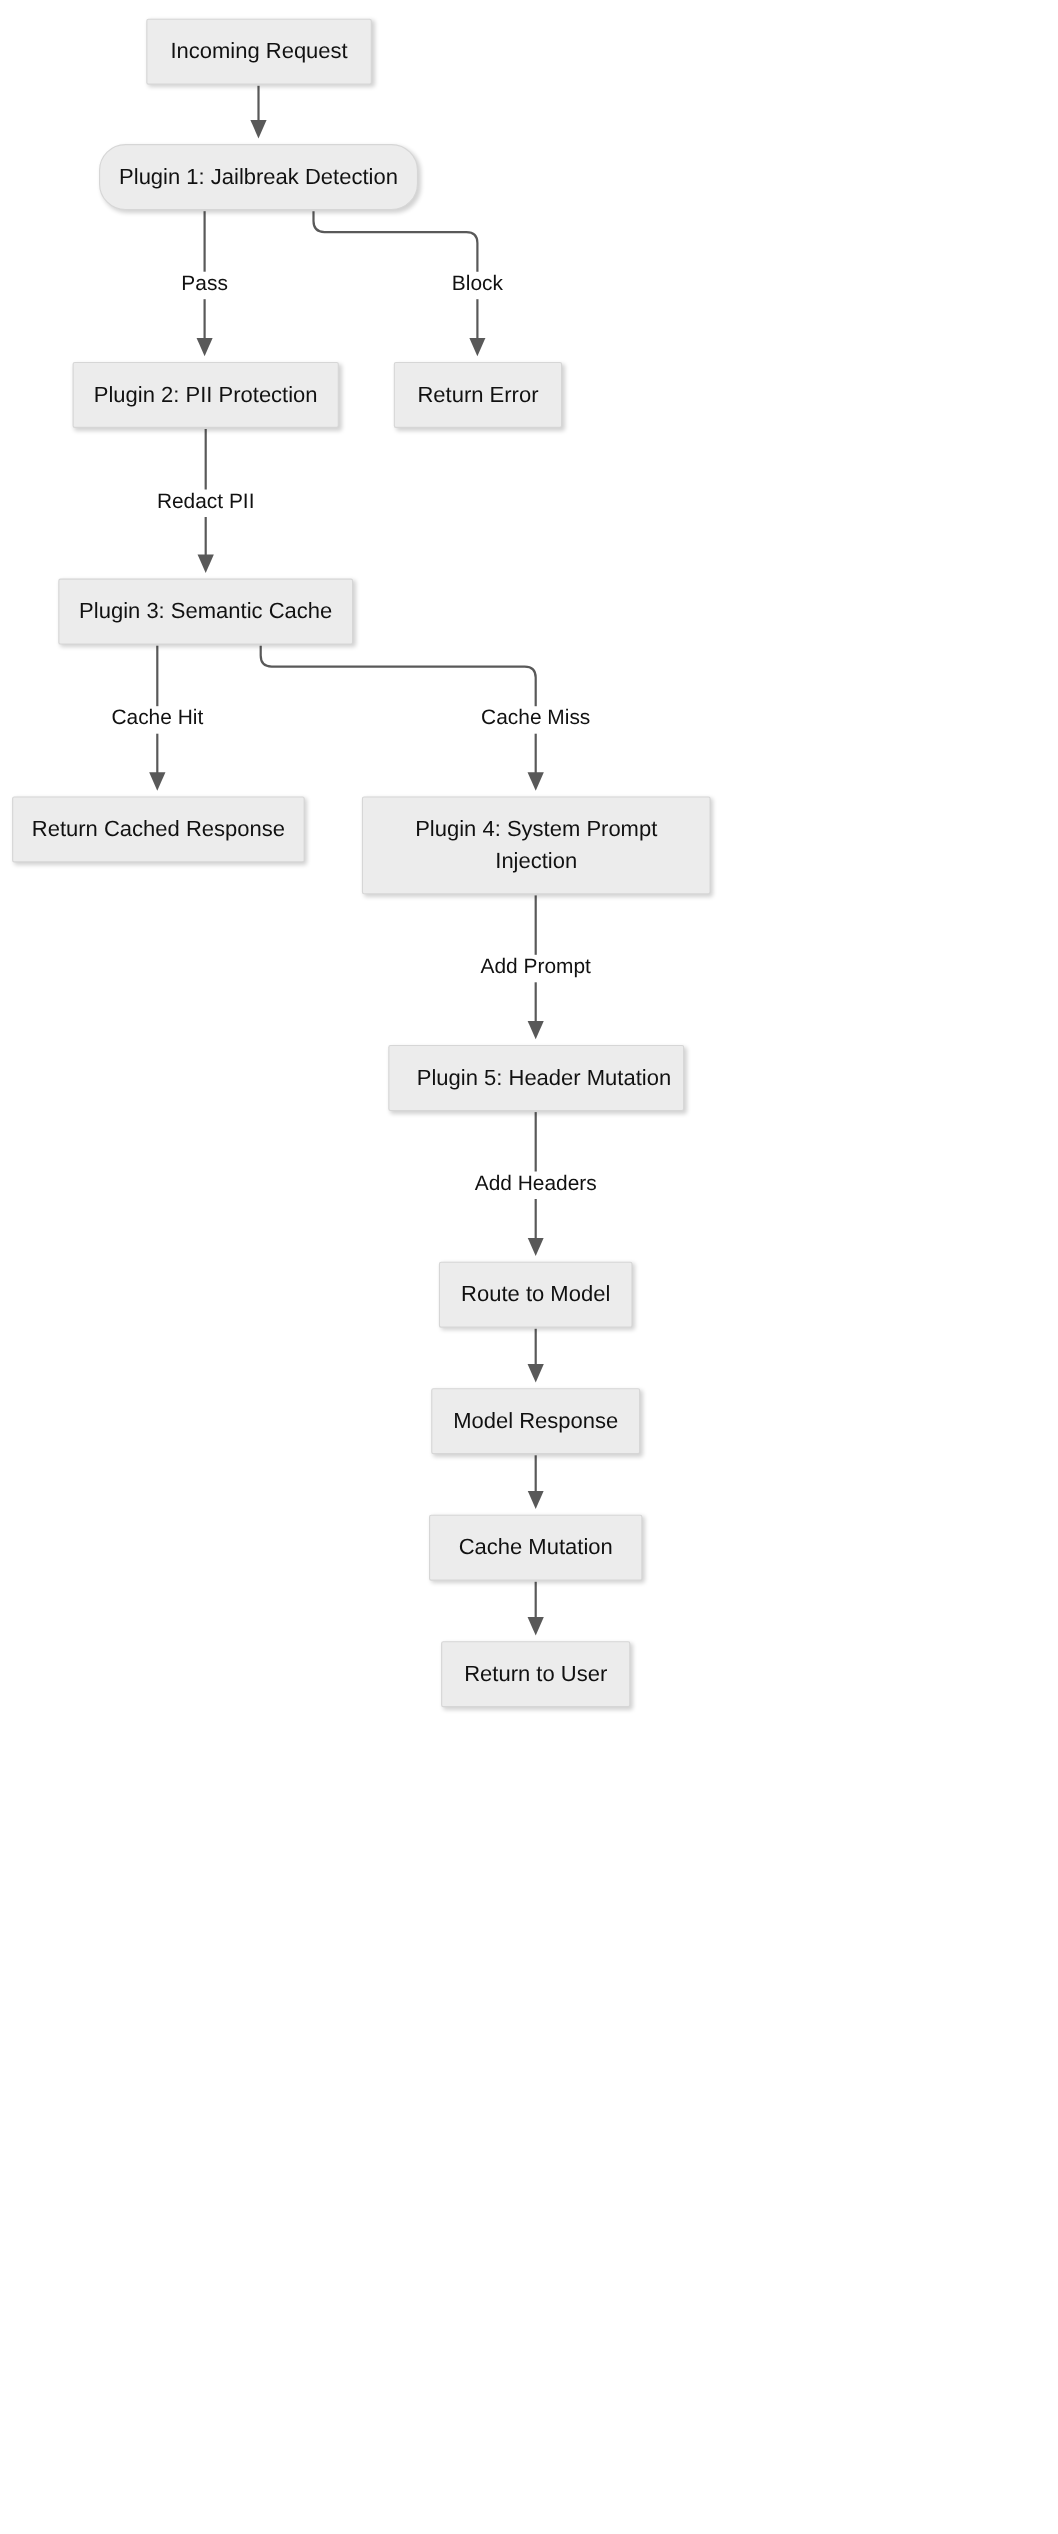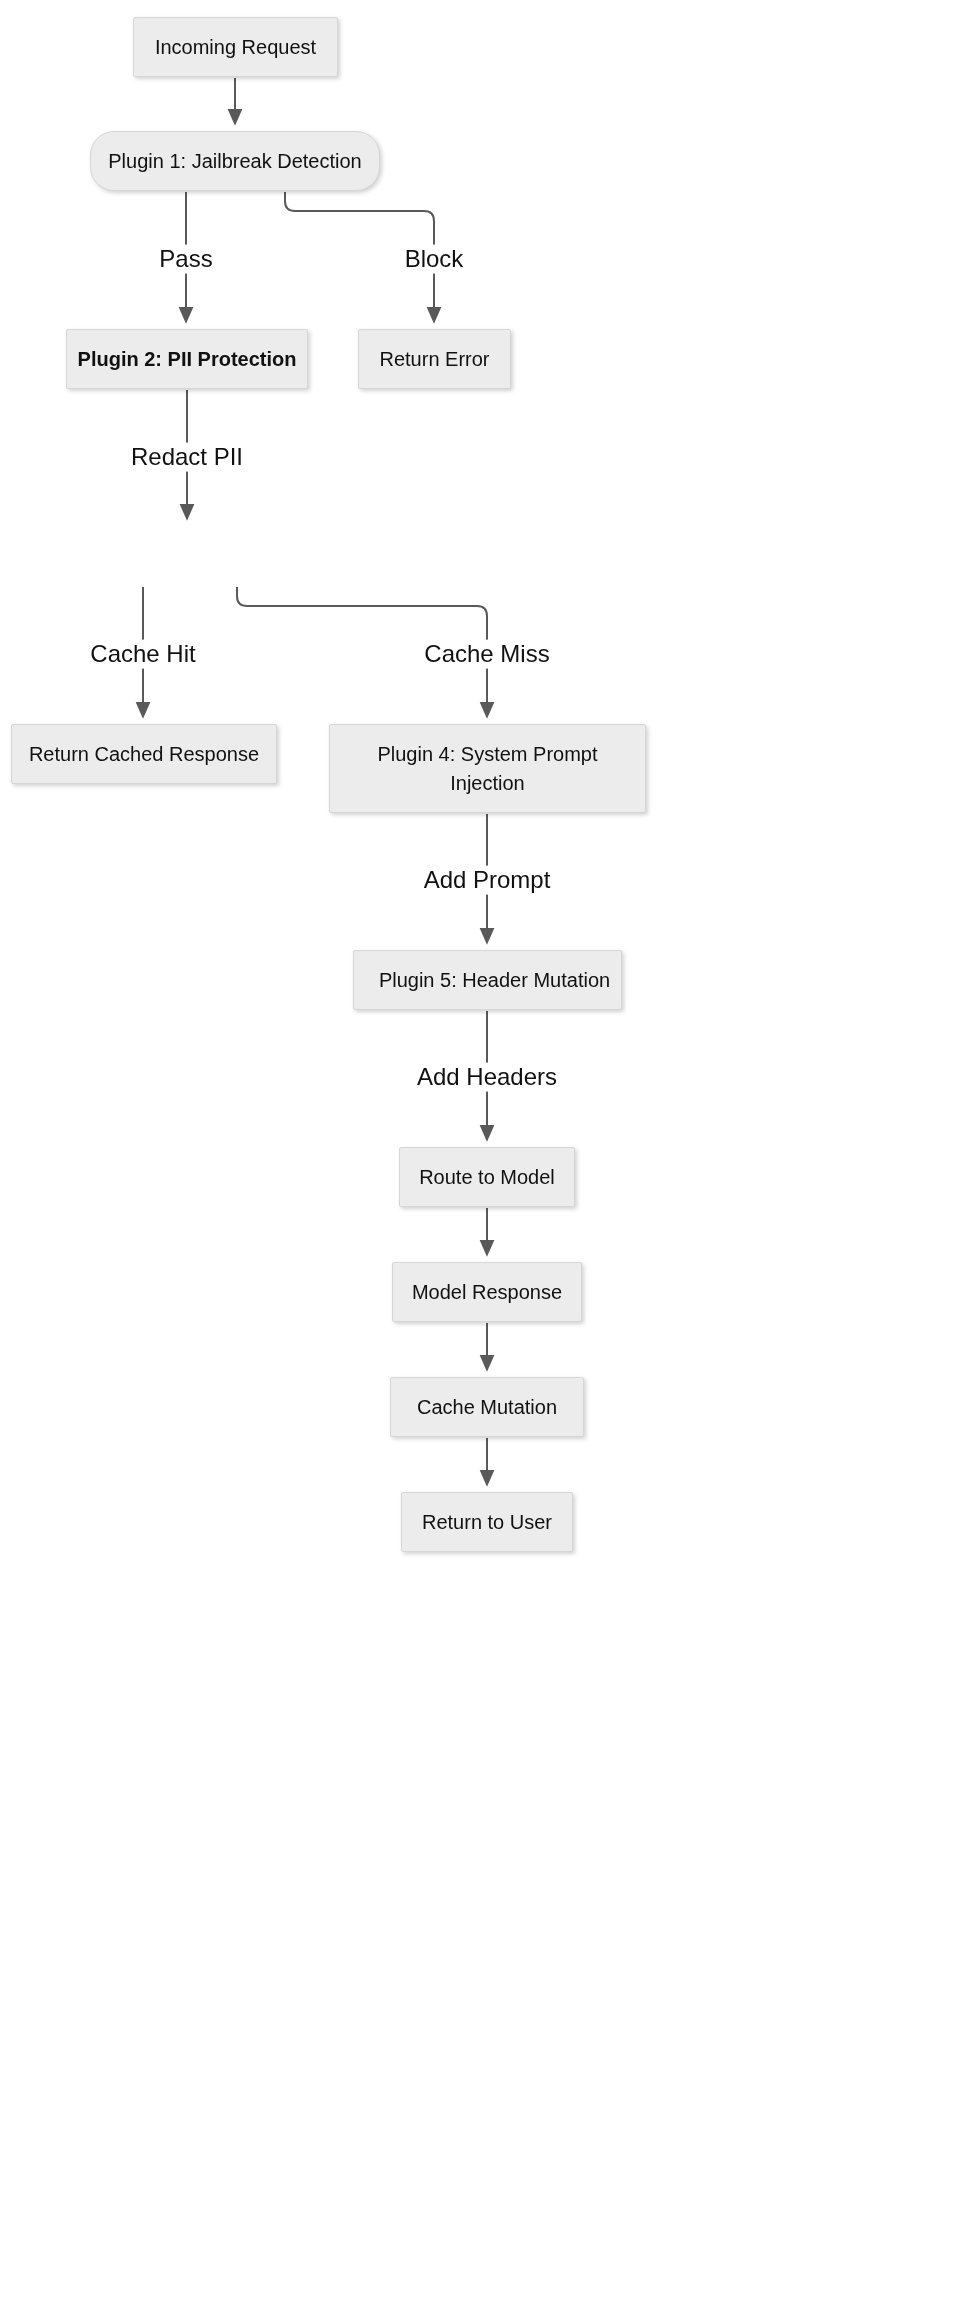--- a/index.html
+++ b/index.html
@@ -35,21 +35,21 @@
     color: #111111;
     font-size: 20px;
     line-height: 1.45;
     padding: 4px 10px;
     white-space: pre-line;
     z-index: 2;
   }
   .edge-label {
     position: absolute;
     color: #111111;
-    font-size: 24px;
+    font-size: 19px;
     background: #ffffff;
     padding: 0 5px;
     white-space: nowrap;
     transform: translate(-50%, -50%);
     z-index: 3;
     line-height: 1.2;
   }
 </style>
 </head>
 <body>
@@ -94,24 +94,25 @@
       <path d="M487,1323 L487,1365" marker-end="url(#arrowhead)"></path>
 
       <path d="M487,1438 L487,1480" marker-end="url(#arrowhead)"></path>
     </g>
   </svg>
 
   <div class="node-box" style="left:133px; top:17px; width:205px; height:60px;">Incoming Request</div>
 
   <div class="node-box" style="left:90px; top:131px; width:290px; height:60px;border-radius:24px;">Plugin 1: Jailbreak Detection</div>
 
-  <div class="node-box" style="left:66px; top:329px; width:242px; height:60px;font-weight:bold;">Plugin 2: PII Protection</div>
+  <div class="node-box" style="left:66px; top:329px; width:242px; height:60px;">Plugin 2: PII Protection</div>
 
   <div class="node-box" style="left:358px; top:329px; width:153px; height:60px;">Return Error</div>
 
+  <div class="node-box" style="left:53px; top:526px; width:268px; height:60px;">Plugin 3: Semantic Cache</div>
 
   <div class="node-box" style="left:11px; top:724px; width:266px; height:60px;">Return Cached Response</div>
 
   <div class="node-box" style="left:329px; top:724px; width:317px; height:89px;">Plugin 4: System Prompt Injection</div>
 
   <div class="node-box" style="left:353px; top:950px; width:269px; height:60px;padding-left:24px;">Plugin 5: Header Mutation</div>
 
   <div class="node-box" style="left:399px; top:1147px; width:176px; height:60px;">Route to Model</div>
 
   <div class="node-box" style="left:392px; top:1262px; width:190px; height:60px;">Model Response</div>

